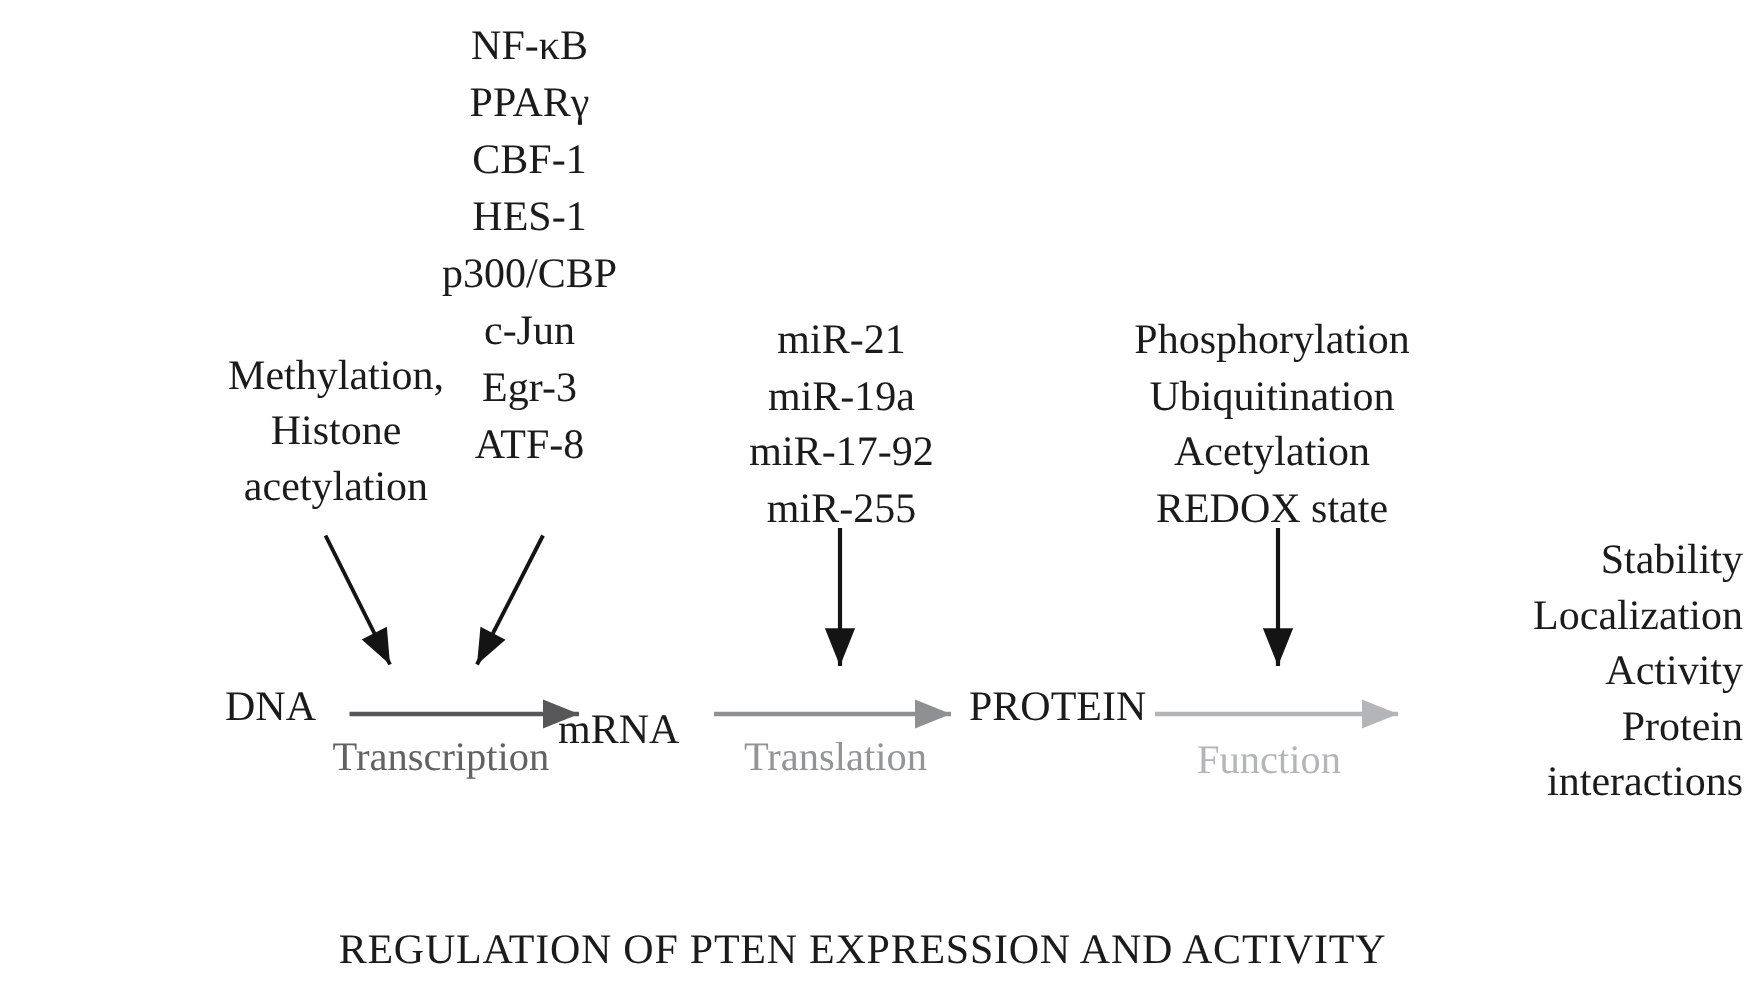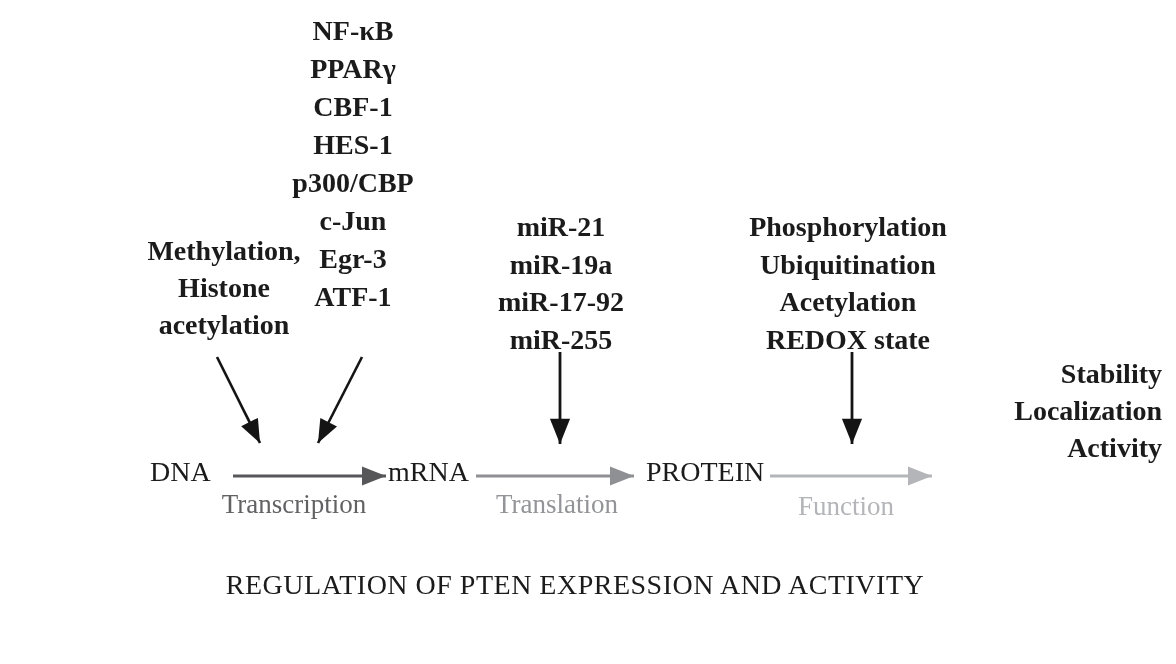--- a/index.html
+++ b/index.html
@@ -8,21 +8,21 @@
     background: #ffffff;
   }
   body {
     width: 1176px;
     height: 664px;
     position: relative;
     overflow: hidden;
     font-family: "Liberation Serif", "DejaVu Serif", serif;
     color: var(--text, #1b1b1b);
   }
-  .abs { position: absolute; font-weight: bold; }
+  .abs { position: absolute; }
   .center-x { transform: translateX(-50%); }
   .stack {
     text-align: center;
     font-size: 28px;
     line-height: 38px;
     color: var(--text, #1b1b1b);
     white-space: nowrap;
   }
   .stack.wrap { white-space: normal; }
   #tf-list      { left: 353px; top: 12px; }
@@ -34,62 +34,62 @@
   #outcome-list { left: 1056px; top: 355px; width: 212px; }
   #outcome-list div { line-height: 37px; text-align: right; }
   .node {
     position: absolute;
     top: 456px;
     font-size: 28px;
     color: var(--text, #1b1b1b);
     white-space: nowrap;
   }
   #node-dna     { left: 150px; }
-  #node-mrna    { left: 388px; }
+  #node-mrna    { left: 372px; margin-top: 15px; }
   #node-protein { left: 646px; }
   .stage-label {
     position: absolute;
     top: 489px;
     font-size: 27px;
     white-space: nowrap;
   }
   #label-transcription { left: 294px; color: var(--transcription-label, #626264); }
   #label-translation   { left: 557px; color: var(--translation-label, #939497); }
   #label-function      { left: 846px; top: 491px; color: var(--function-label, #b4b5b8); }
   #arrow-layer {
     position: absolute;
     left: 0; top: 0;
     width: 1176px;
     height: 664px;
     pointer-events: none;
   }
   #figure-title {
     position: absolute;
     left: 0;
-    top: 569px;
+    top: 618px;
     width: 1150px;
     text-align: center;
     font-size: 28px;
     color: var(--text, #1b1b1b);
     letter-spacing: 0.5px;
     white-space: nowrap;
   }
 </style>
 </head>
 <body>
 
 <div class="abs center-x stack" id="tf-list">
   <div>NF-κB</div>
   <div>PPARγ</div>
   <div>CBF-1</div>
   <div>HES-1</div>
   <div>p300/CBP</div>
   <div>c-Jun</div>
   <div>Egr-3</div>
-  <div>ATF-1</div>
+  <div>ATF-8</div>
 </div>
 
 <div class="abs center-x stack" id="epigenetic">
   <div>Methylation,</div>
   <div>Histone</div>
   <div>acetylation</div>
 </div>
 
 <div class="abs center-x stack" id="mirna-list">
   <div>miR-21</div>
@@ -102,20 +102,21 @@
   <div>Phosphorylation</div>
   <div>Ubiquitination</div>
   <div>Acetylation</div>
   <div>REDOX state</div>
 </div>
 
 <div class="abs center-x stack wrap" id="outcome-list">
   <div>Stability</div>
   <div>Localization</div>
   <div>Activity</div>
+  <div>Protein interactions</div>
 </div>
 
 <svg id="arrow-layer" viewBox="0 0 1176 664" xmlns="http://www.w3.org/2000/svg">
   <defs>
     <marker id="head-black" viewBox="0 0 10 10" refX="10" refY="5" markerWidth="11" markerHeight="9" markerUnits="strokeWidth" orient="auto">
       <path d="M0,1 L10,5 L0,9 z" style="fill: var(--black-arrow, #141414);"></path>
     </marker>
     <marker id="head-dark" viewBox="0 0 10 10" refX="10" refY="5" markerWidth="10" markerHeight="8" markerUnits="strokeWidth" orient="auto">
       <path d="M0,1 L10,5 L0,9 z" style="fill: var(--transcription-arrow, #57575a);"></path>
     </marker>

